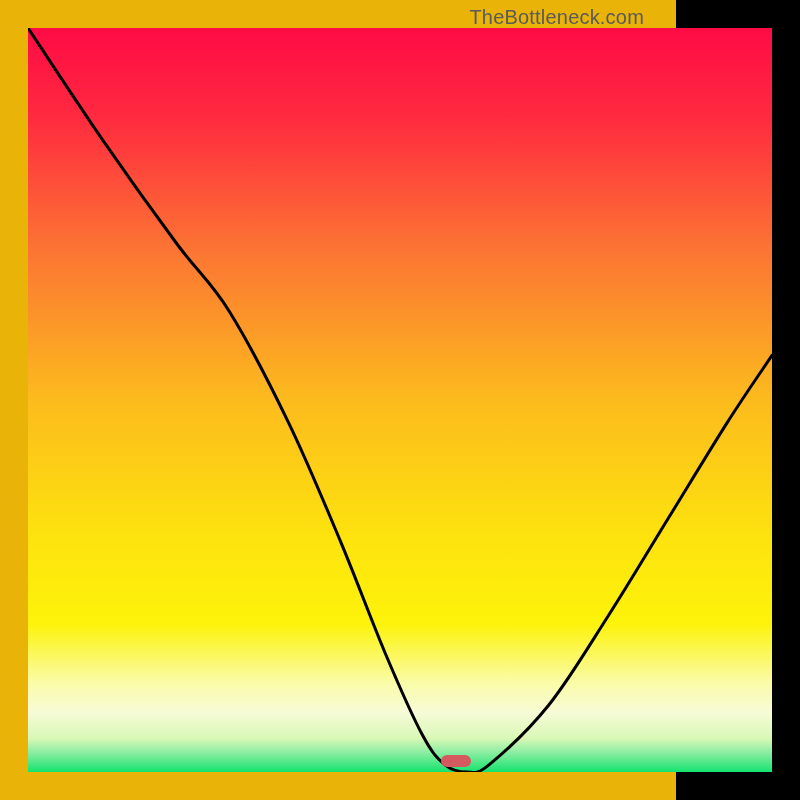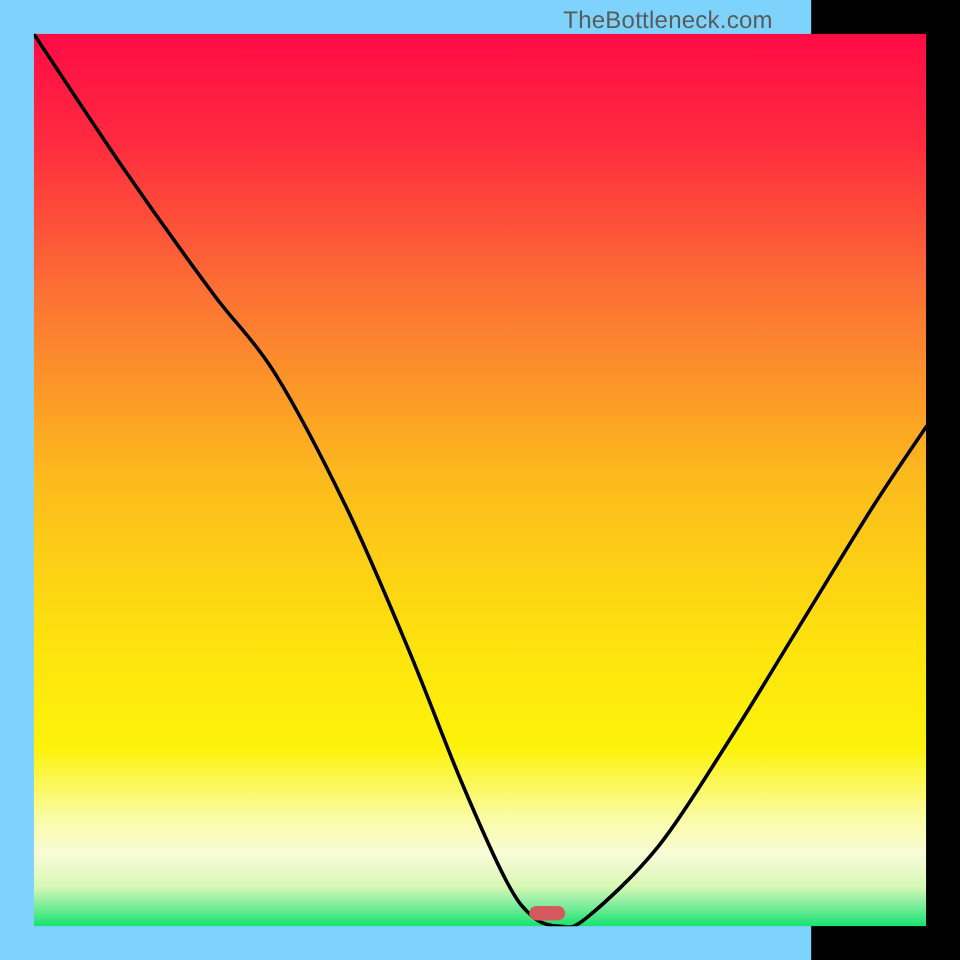--- a/index.html
+++ b/index.html
@@ -1,16 +1,16 @@
 <!DOCTYPE html>
 <html><head>
 <meta charset="utf-8">
 <style>
   html,body{margin:0;padding:0;width:800px;height:800px;background:#000;overflow:hidden;font-family:Arial,Helvetica,sans-serif}
-  .frame{position:absolute;left:0;top:0;width:676px;height:800px;background:#7dd3fc}
+  .frame{position:absolute;left:0;top:0;width:676px;height:800px;background:#eab308}
   .plot{position:absolute;left:28px;top:28px;width:744px;height:744px;overflow:hidden}
   .grad{position:absolute;left:0;top:0;width:100%;height:100%}
   .attrib{position:absolute;top:6px;right:32px;color:#5a5a5a;font-size:20px;font-weight:500;letter-spacing:0.2px}
   svg{position:absolute;left:0;top:0}
   .marker{position:absolute;width:30px;height:12px;border-radius:6px;background:#d45a5f}
 </style>
 </head>
 <body>
 
 <div class="frame">

